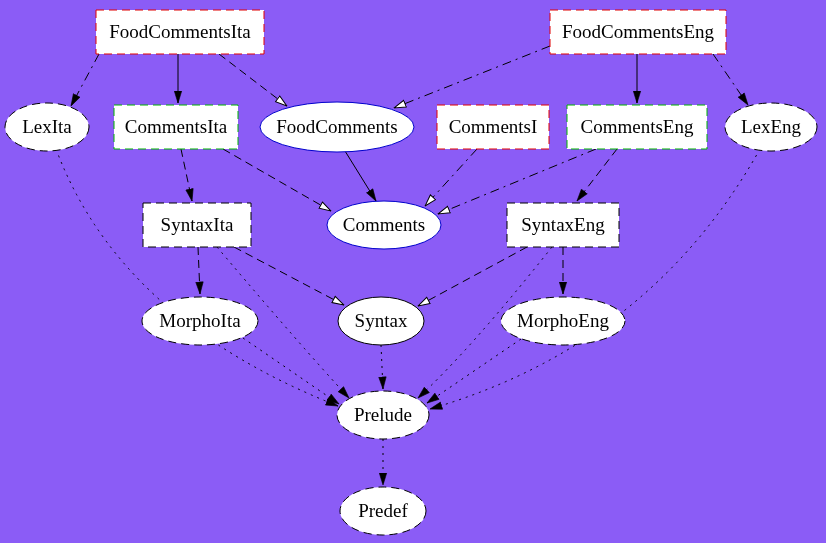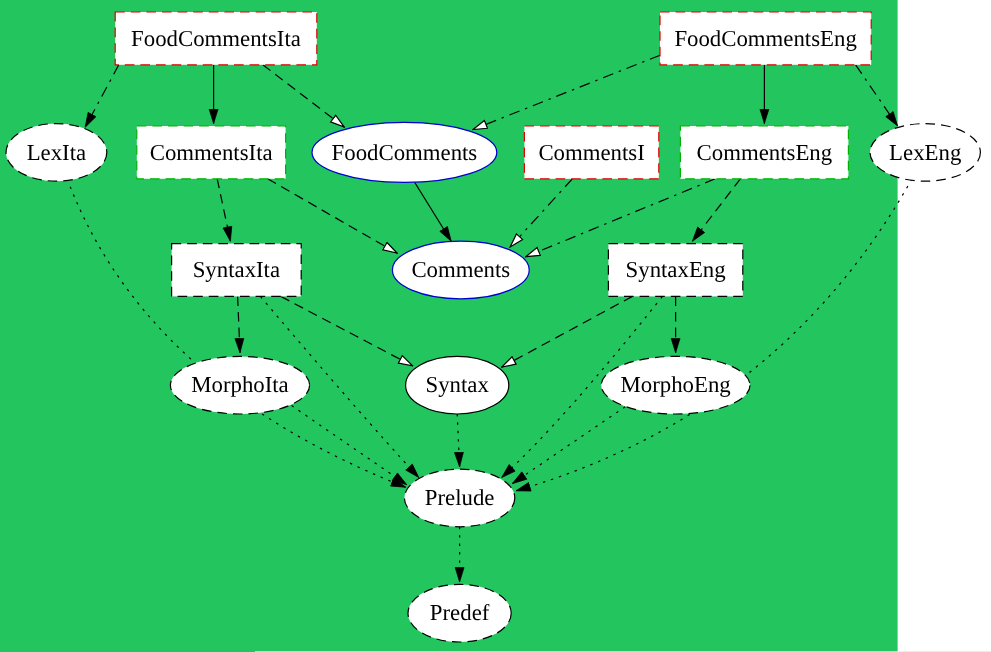--- a/index.html
+++ b/index.html
@@ -1,16 +1,16 @@
 <!DOCTYPE html>
 <html><head>
 <meta charset="utf-8">
 <style>
   html, body { margin:0; padding:0; background:#ffffff; }
-  .canvas { width:748px; height:543px; position:relative; background:#22c55e; }
+  .canvas { width:826px; height:543px; position:relative; background:#8b5cf6; }
   svg { display:block; }
   .edge { fill:none; stroke:#000000; stroke-width:1; }
   .dashed  { stroke-dasharray:8 5; }
   .dotted  { stroke-dasharray:2 5; }
   .dashdot { stroke-dasharray:9 5 2 5; }
   .node-shape { fill:#ffffff; stroke-width:1; }
   .node-dashed { stroke-dasharray:8 5; }
   text.nlabel {
     font-family:"Liberation Serif","DejaVu Serif",serif;
     font-size:19px; fill:#000000; text-anchor:middle;

